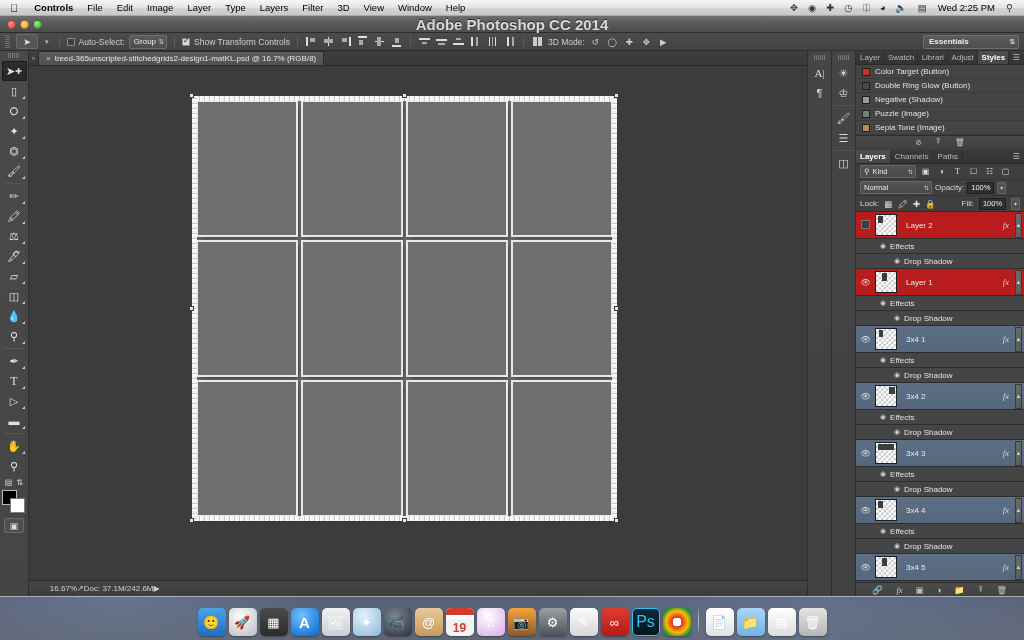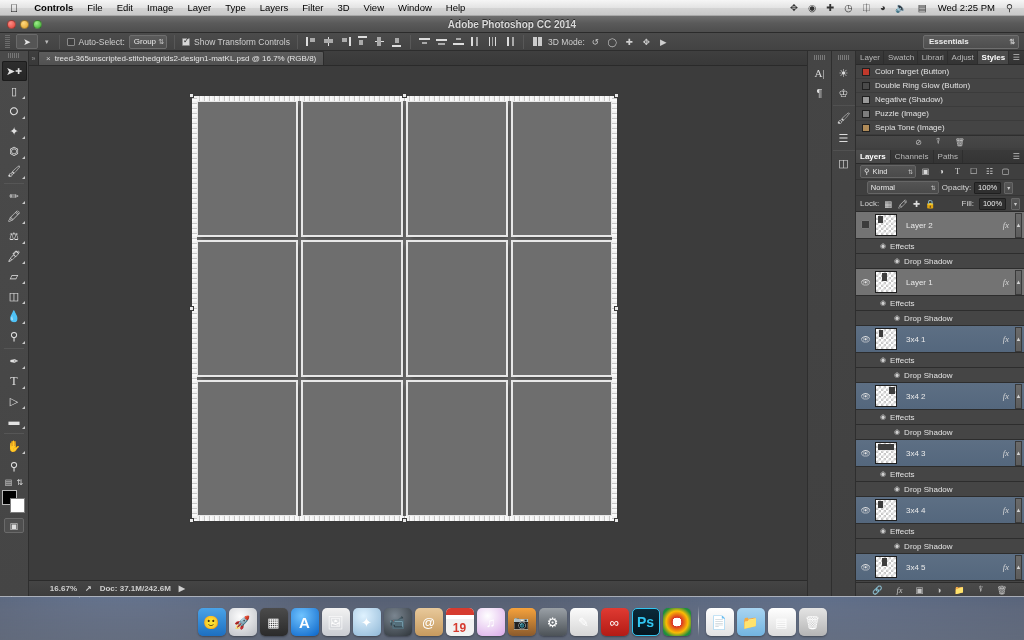--- a/index.html
+++ b/index.html
@@ -54,21 +54,21 @@
     border-bottom:1px solid #2b2b2b;
     display:flex; align-items:center;
   }
   .traffic { display:flex; gap:4px; padding-left:7px; }
   .tl { width:9px; height:9px; border-radius:50%; border:1px solid rgba(0,0,0,.35); }
   .tl.r { background:radial-gradient(circle at 35% 30%,#ff8d85,#e14238); }
   .tl.y { background:radial-gradient(circle at 35% 30%,#ffd97e,#e0a12a); }
   .tl.g { background:radial-gradient(circle at 35% 30%,#9ef08a,#3ba92f); }
   .ps-title-text {
     position:absolute; left:0; right:0; text-align:center;
-    font-size:10px; color:#d9d9d9; font-weight:bold;
+    font-size:15px; color:#d9d9d9; font-weight:bold;
     text-shadow:0 -1px 0 rgba(0,0,0,.6);
   }
 
   
   .optbar {
     height:18px; background:linear-gradient(180deg,#4b4b4b,#434343);
     border-bottom:1px solid #2d2d2d;
     display:flex; align-items:center; gap:4px; padding:0 5px;
     font-size:8.5px; color:#cfcfcf;
   }
@@ -151,21 +151,21 @@
   }
   .gridcell { position:absolute; background:#6e6e6e; }
   .stitch-h { position:absolute; height:5px;
     background: repeating-linear-gradient(90deg,#f2f2f2 0 2px,#c8c8c8 2px 3px,#fafafa 3px 5px); }
   .stitch-v { position:absolute; width:5px;
     background: repeating-linear-gradient(180deg,#f2f2f2 0 2px,#c8c8c8 2px 3px,#fafafa 3px 5px); }
   .handle { position:absolute; width:5px; height:5px; background:#e8e8e8; border:1px solid #3a3a3a; }
   .statusbar {
     height:16px; background:linear-gradient(180deg,#444,#3d3d3d);
     border-top:1px solid #2b2b2b; display:flex; align-items:center;
-    font-size:8px; color:#cfcfcf; gap:8px; padding:0 6px;font-weight:bold;
+    font-size:8px; color:#cfcfcf; padding:0 6px;
   }
   .zoomfield { width:42px; text-align:right; }
   .sbicon { font-size:8px; color:#cfcfcf; }
 
   
   .minidock {
     width:24px; background:linear-gradient(180deg,#454545,#414141);
     border-left:1px solid #2e2e2e; padding-top:2px;
     display:flex; flex-direction:column; align-items:center;
   }
@@ -196,38 +196,38 @@
 
   .layerstoolrow { height:16px; display:flex; align-items:center; gap:3px; padding:0 4px;
     background:#3f3f3f; border-bottom:1px solid #353535; }
   .kindsel { width:56px; height:13px; background:linear-gradient(180deg,#545454,#4a4a4a);
     border:1px solid #666; border-radius:2px; display:flex; align-items:center; gap:3px;
     padding:0 9px 0 3px; font-size:7.5px; color:#e6e6e6; position:relative; }
   .kindsel:after{content:"⇅";position:absolute;right:2px;font-size:6px;color:#c5c5c5;}
   .filtico { width:13px;height:13px;display:flex;align-items:center;justify-content:center;
     color:#d8d8d8;font-size:8px; }
   .blendrow { height:16px; display:flex; align-items:center; gap:3px; padding:0 4px;
-    background:#3f3f3f; border-bottom:1px solid #353535;justify-content:center; }
+    background:#3f3f3f; border-bottom:1px solid #353535; }
   .blendsel { width:72px;height:13px;background:linear-gradient(180deg,#545454,#4a4a4a);
     border:1px solid #666;border-radius:2px;display:flex;align-items:center;padding:0 9px 0 3px;
     font-size:7.5px;color:#e9e9e9;position:relative;}
   .blendsel:after{content:"⇅";position:absolute;right:2px;font-size:6px;color:#c5c5c5;}
   .numfield { width:27px;height:12px;background:#2f2f2f;border:1px solid #1f1f1f;border-radius:1px;
     display:flex;align-items:center;justify-content:center;font-size:7.5px;color:#eaeaea;}
   .stepper { width:9px;height:12px;background:linear-gradient(180deg,#565656,#4b4b4b);
     border:1px solid #666;border-radius:1px;display:flex;align-items:center;justify-content:center;
     font-size:6px;color:#ccc;}
   .lockrow { height:16px;display:flex;align-items:center;gap:5px;padding:0 4px;
     background:#3f3f3f;border-bottom:1px solid #2b2b2b; }
   .lockico { font-size:8.5px;color:#dcdcdc; }
 
   .layerlist { flex:1; overflow:hidden; background:#3a3a3a; position:relative; }
   .lrow {
     height:27px; display:flex; align-items:center; gap:3px; padding:0 2px 0 3px;
-    border-bottom:1px solid #2d2d2d; background:#737373;
+    border-bottom:1px solid #2d2d2d; background:#b91c1c;
   }
   .lrow.sel { background:linear-gradient(180deg,#5d6f84,#54677d); }
   .eye { width:13px; text-align:center; font-size:8px; color:#e4e4e4; }
   .eyebox { width:9px;height:9px;border:1px solid #7a7a7a;background:#3c3c3c;display:inline-block;border-radius:1px;}
   .thumb { width:22px; height:22px; border:1px solid #1e1e1e;
     background-image:
       linear-gradient(45deg,#c8c8c8 25%,transparent 25%,transparent 75%,#c8c8c8 75%),
       linear-gradient(45deg,#c8c8c8 25%,#fff 25%,#fff 75%,#c8c8c8 75%);
     background-size:5px 5px; background-position:0 0,2.5px 2.5px; position:relative; }
   .thumb .blob { position:absolute; background:#3d3d3d; }
@@ -892,21 +892,21 @@
         <div class="dicon" style="background: linear-gradient(rgb(232, 201, 155), rgb(199, 154, 94));">@</div>
         <div class="dicon" style="background: linear-gradient(rgb(255, 255, 255) 38%, rgb(242, 242, 242) 38%); color: rgb(214, 59, 47); font-weight: bold; font-size: 12px; padding-top: 6px;">
           <div style="position:absolute;top:0;left:0;right:0;height:7px;background:#d63b2f"></div>
           <span style="position:relative;top:3px">19</span>
         </div>
         <div class="dicon" style="background: radial-gradient(circle at 38% 28%, rgb(255, 255, 255), rgb(217, 168, 232));">♫</div>
         <div class="dicon" style="background: linear-gradient(rgb(246, 162, 60), rgb(138, 90, 44));">📷</div>
         <div class="dicon" style="background: linear-gradient(rgb(154, 160, 166), rgb(76, 82, 87));">⚙</div>
         <div class="dicon" style="background: linear-gradient(rgb(251, 251, 251), rgb(214, 214, 214));">✎</div>
         <div class="dicon" style="background: linear-gradient(rgb(224, 58, 50), rgb(179, 27, 21));">∞</div>
-        <div class="dicon" style="background: linear-gradient(rgb(10, 42, 58), rgb(4, 22, 31)); color: rgb(49, 197, 240); font-weight: bold; font-size: 14px; border: 1px solid rgb(49, 197, 240);">Ps</div>
+        <div class="dicon" style="background: linear-gradient(rgb(10, 42, 58), rgb(4, 22, 31)); color: rgb(49, 197, 240); font-weight: normal; font-size: 16px; border: 1px solid rgb(49, 197, 240);">Ps</div>
         <div class="dicon" style="background: radial-gradient(circle, rgb(255, 255, 255) 22%, rgb(217, 48, 37) 23%, rgb(251, 188, 4) 55%, rgb(30, 142, 62) 80%);">●</div>
         <div class="dsep"></div>
         <div class="dicon" style="background: linear-gradient(rgb(255, 255, 255), rgb(226, 226, 226));">📄</div>
         <div class="dicon" style="background: linear-gradient(rgb(169, 213, 242), rgb(114, 180, 224));">📁</div>
         <div class="dicon" style="background: linear-gradient(rgb(255, 255, 255), rgb(220, 220, 220));">▤</div>
         <div class="dicon" style="background: linear-gradient(rgb(228, 228, 228), rgb(181, 181, 181));">🗑</div>
       </div>
   </div>
 
 </div>

